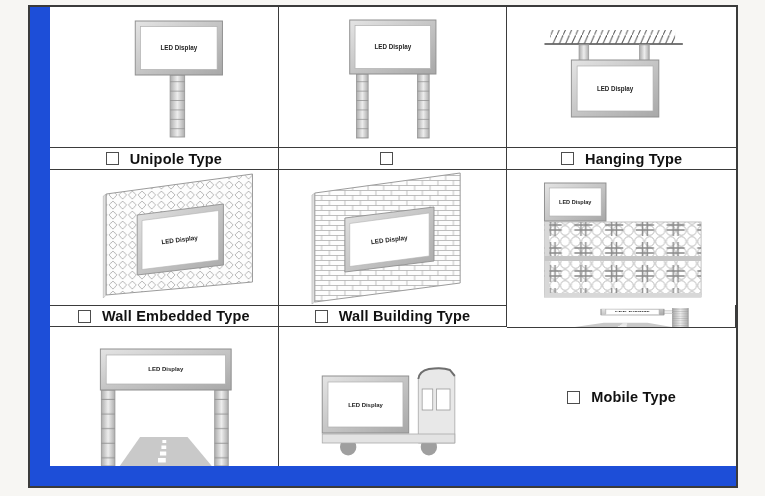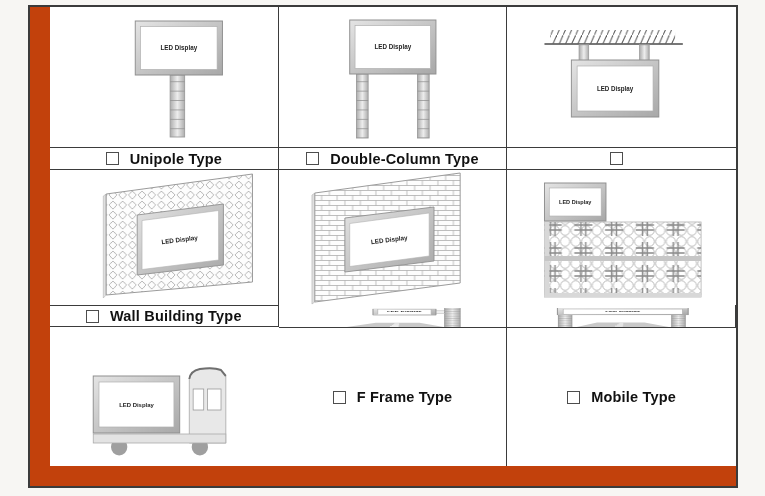--- a/index.html
+++ b/index.html
@@ -3,21 +3,21 @@
 <meta charset="utf-8">
 <style>
   html,body{margin:0;padding:0;}
   body{
     width:765px;height:496px;position:relative;overflow:hidden;
     background:#f7f6f3;
     font-family:"Liberation Sans",sans-serif;
   }
   .table{
     position:absolute;left:28px;top:5px;width:710px;height:483px;
-    box-sizing:border-box;background:#c2410c;border:2px solid #3b3b3b;padding-left:20px;
+    box-sizing:border-box;background:#1d4ed8;border:2px solid #3b3b3b;padding-left:20px;
   }
   .grid{
     display:grid;width:100%;height:100%;
     grid-template-columns:1fr 1fr 1fr;
     grid-template-rows:140px 23px 135px 22px 139px 20px;
   }
   .fig{box-sizing:border-box;border-right:1px solid #3b3b3b;overflow:hidden;background:#fff;}
   .fig.last-col{border-right:none;}
   .fig svg{display:block;width:100%;height:100%;}
   .labelbar{
@@ -115,24 +115,24 @@
         <text x="112.5" y="84" font-size="6.5" text-anchor="middle">LED Display</text>
       </svg>
     </div>
 
     <div class="labelbar">
       <span class="checkbox"></span>
       <span class="typelabel">Unipole Type</span>
     </div>
     <div class="labelbar">
       <span class="checkbox"></span>
-      <span class="typelabel">Double-Column Type</span>
     </div>
     <div class="labelbar last-col">
       <span class="checkbox"></span>
+      <span class="typelabel">Hanging Type</span>
     </div>
 
     <div class="fig">
       <svg viewBox="0 0 235 135" preserveAspectRatio="none">
         <polygon points="55,26 58,24 58,125 55,128" fill="#e0e0e0" stroke="#aaa" stroke-width="0.5"></polygon>
         <polygon points="58,24 209,4 209,112 58,125" fill="#fdfdfd" stroke="#999" stroke-width="1"></polygon>
         <polygon points="58,24 209,4 209,112 58,125" fill="url(#pTri)"></polygon>
         <polygon points="90,45 179,34 179,95 90,105" fill="url(#gFrame)" stroke="#8f8f8f" stroke-width="0.9"></polygon>
         <polygon points="95,50.5 174,40.5 174,90 95,99.5" fill="#fff" stroke="#b0b0b0" stroke-width="0.6"></polygon>
         <text transform="translate(134,72) rotate(-7)" font-size="6.5" text-anchor="middle">LED Display</text>
@@ -155,20 +155,24 @@
         <rect x="39" y="52" width="163" height="75" fill="url(#pHashB)"></rect>
         <rect x="39" y="52" width="5" height="75" fill="#d8d8d8"></rect>
         <rect x="39" y="86" width="163" height="5" fill="#c6c6c6"></rect>
         <rect x="39" y="123" width="163" height="4" fill="#d8d8d8"></rect>
         <rect x="39" y="13" width="64" height="38" fill="url(#gFrame)" stroke="#8f8f8f" stroke-width="1"></rect>
         <rect x="44" y="18" width="54" height="28" fill="#fff" stroke="#b0b0b0" stroke-width="0.6"></rect>
         <text x="71" y="34" font-size="5.8" text-anchor="middle">LED Display</text>
       </svg>
     </div>
 
+    <div class="labelbar">
+      <span class="checkbox"></span>
+      <span class="typelabel">Wall Embedded Type</span>
+    </div>
     <div class="labelbar">
       <span class="checkbox"></span>
       <span class="typelabel">Wall Building Type</span>
     </div>
 
     <div class="fig">
       <svg viewBox="0 0 235 139" preserveAspectRatio="none">
         <polygon points="100,112 145,112 170,139 70,139" fill="#c9c9c9"></polygon>
         <rect x="119" y="115" width="5" height="3" fill="#fff"></rect>
         <rect x="118" y="120.5" width="6" height="3.5" fill="#fff"></rect>
@@ -207,23 +211,19 @@
         <path d="M145,52 Q146,44 156,42 Q170,40 178,43 L183,49" fill="none" stroke="#6f6f6f" stroke-width="2"></path>
         <rect x="149" y="62" width="11" height="21" fill="#fff" stroke="#9a9a9a" stroke-width="0.8"></rect>
         <rect x="164" y="62" width="14" height="21" fill="#fff" stroke="#9a9a9a" stroke-width="0.8"></rect>
         <rect x="45" y="107" width="138" height="9" fill="#e3e3e3" stroke="#aaa" stroke-width="0.8"></rect>
         <rect x="45" y="49" width="90" height="57" fill="url(#gFrame)" stroke="#8f8f8f" stroke-width="1"></rect>
         <rect x="51" y="55" width="78" height="45" fill="#fff" stroke="#b0b0b0" stroke-width="0.7"></rect>
         <text x="90" y="80" font-size="6.2" text-anchor="middle">LED Display</text>
       </svg>
     </div>
 
-    <div class="labelbar last-row">
-      <span class="checkbox"></span>
-      <span class="typelabel">F Frame Type</span>
-    </div>
     <div class="labelbar last-row last-col">
       <span class="checkbox"></span>
       <span class="typelabel">Mobile Type</span>
     </div>
 
   </div>
 </div>
 
 </body></html>

